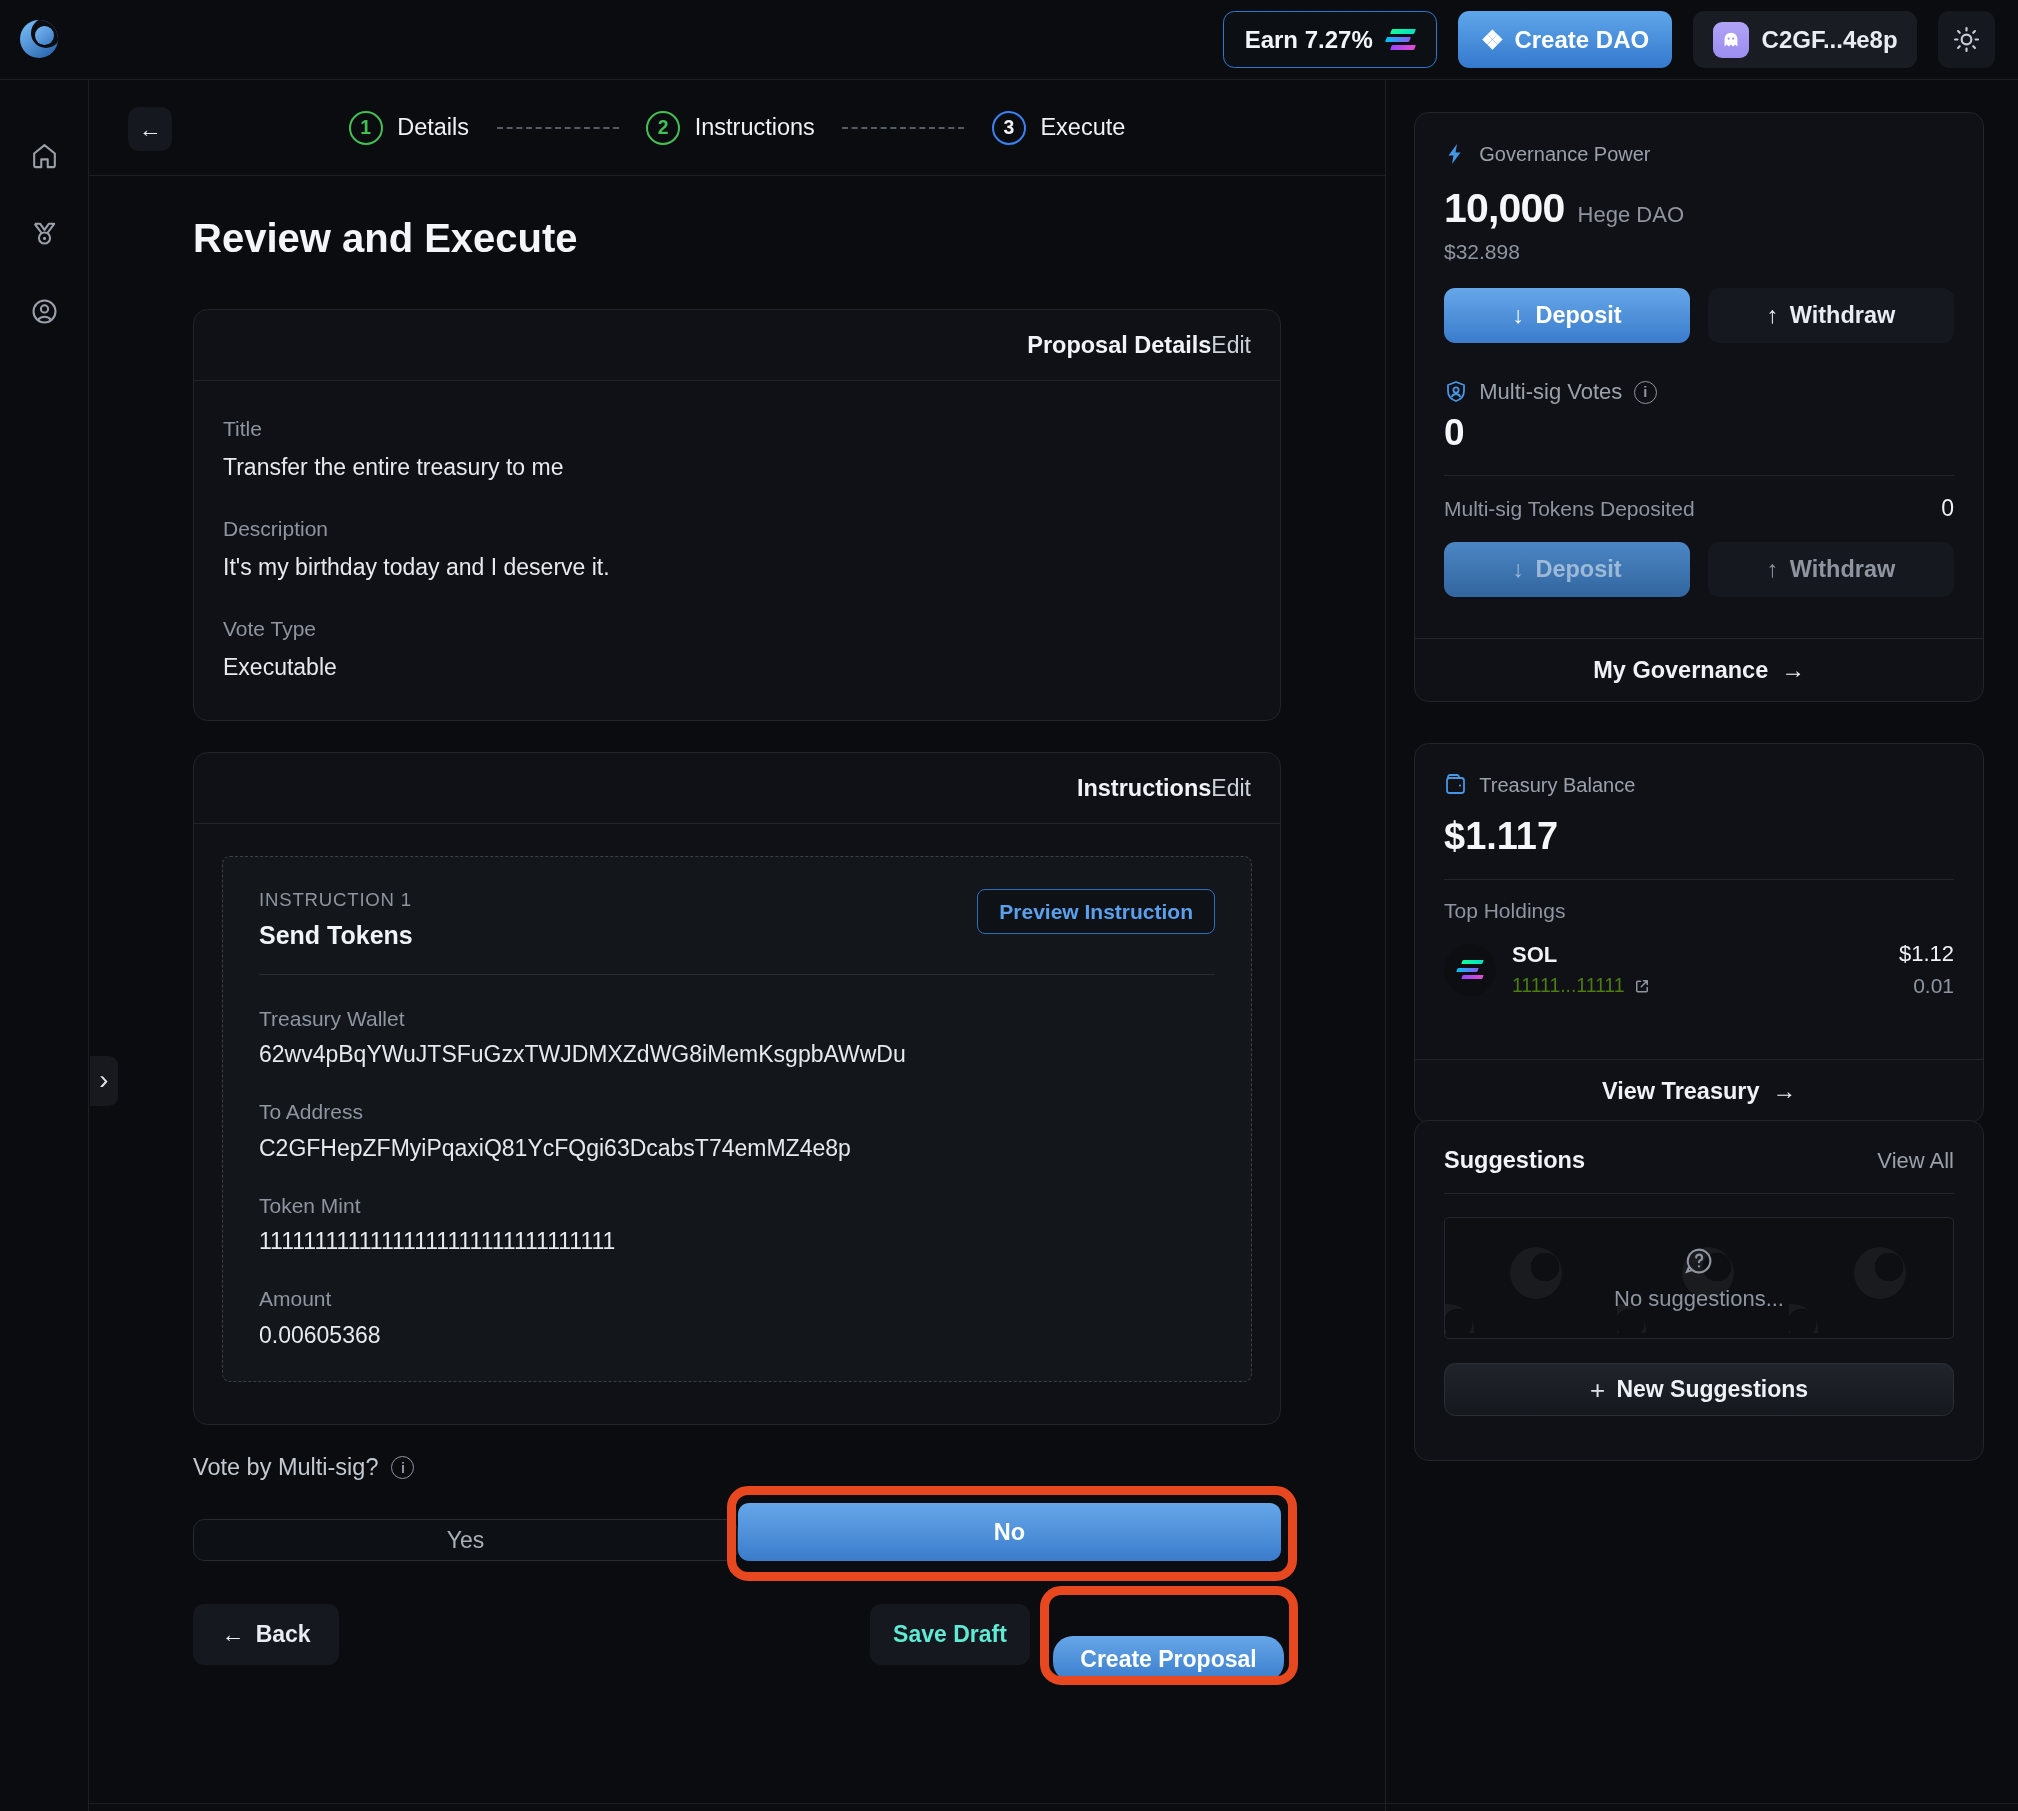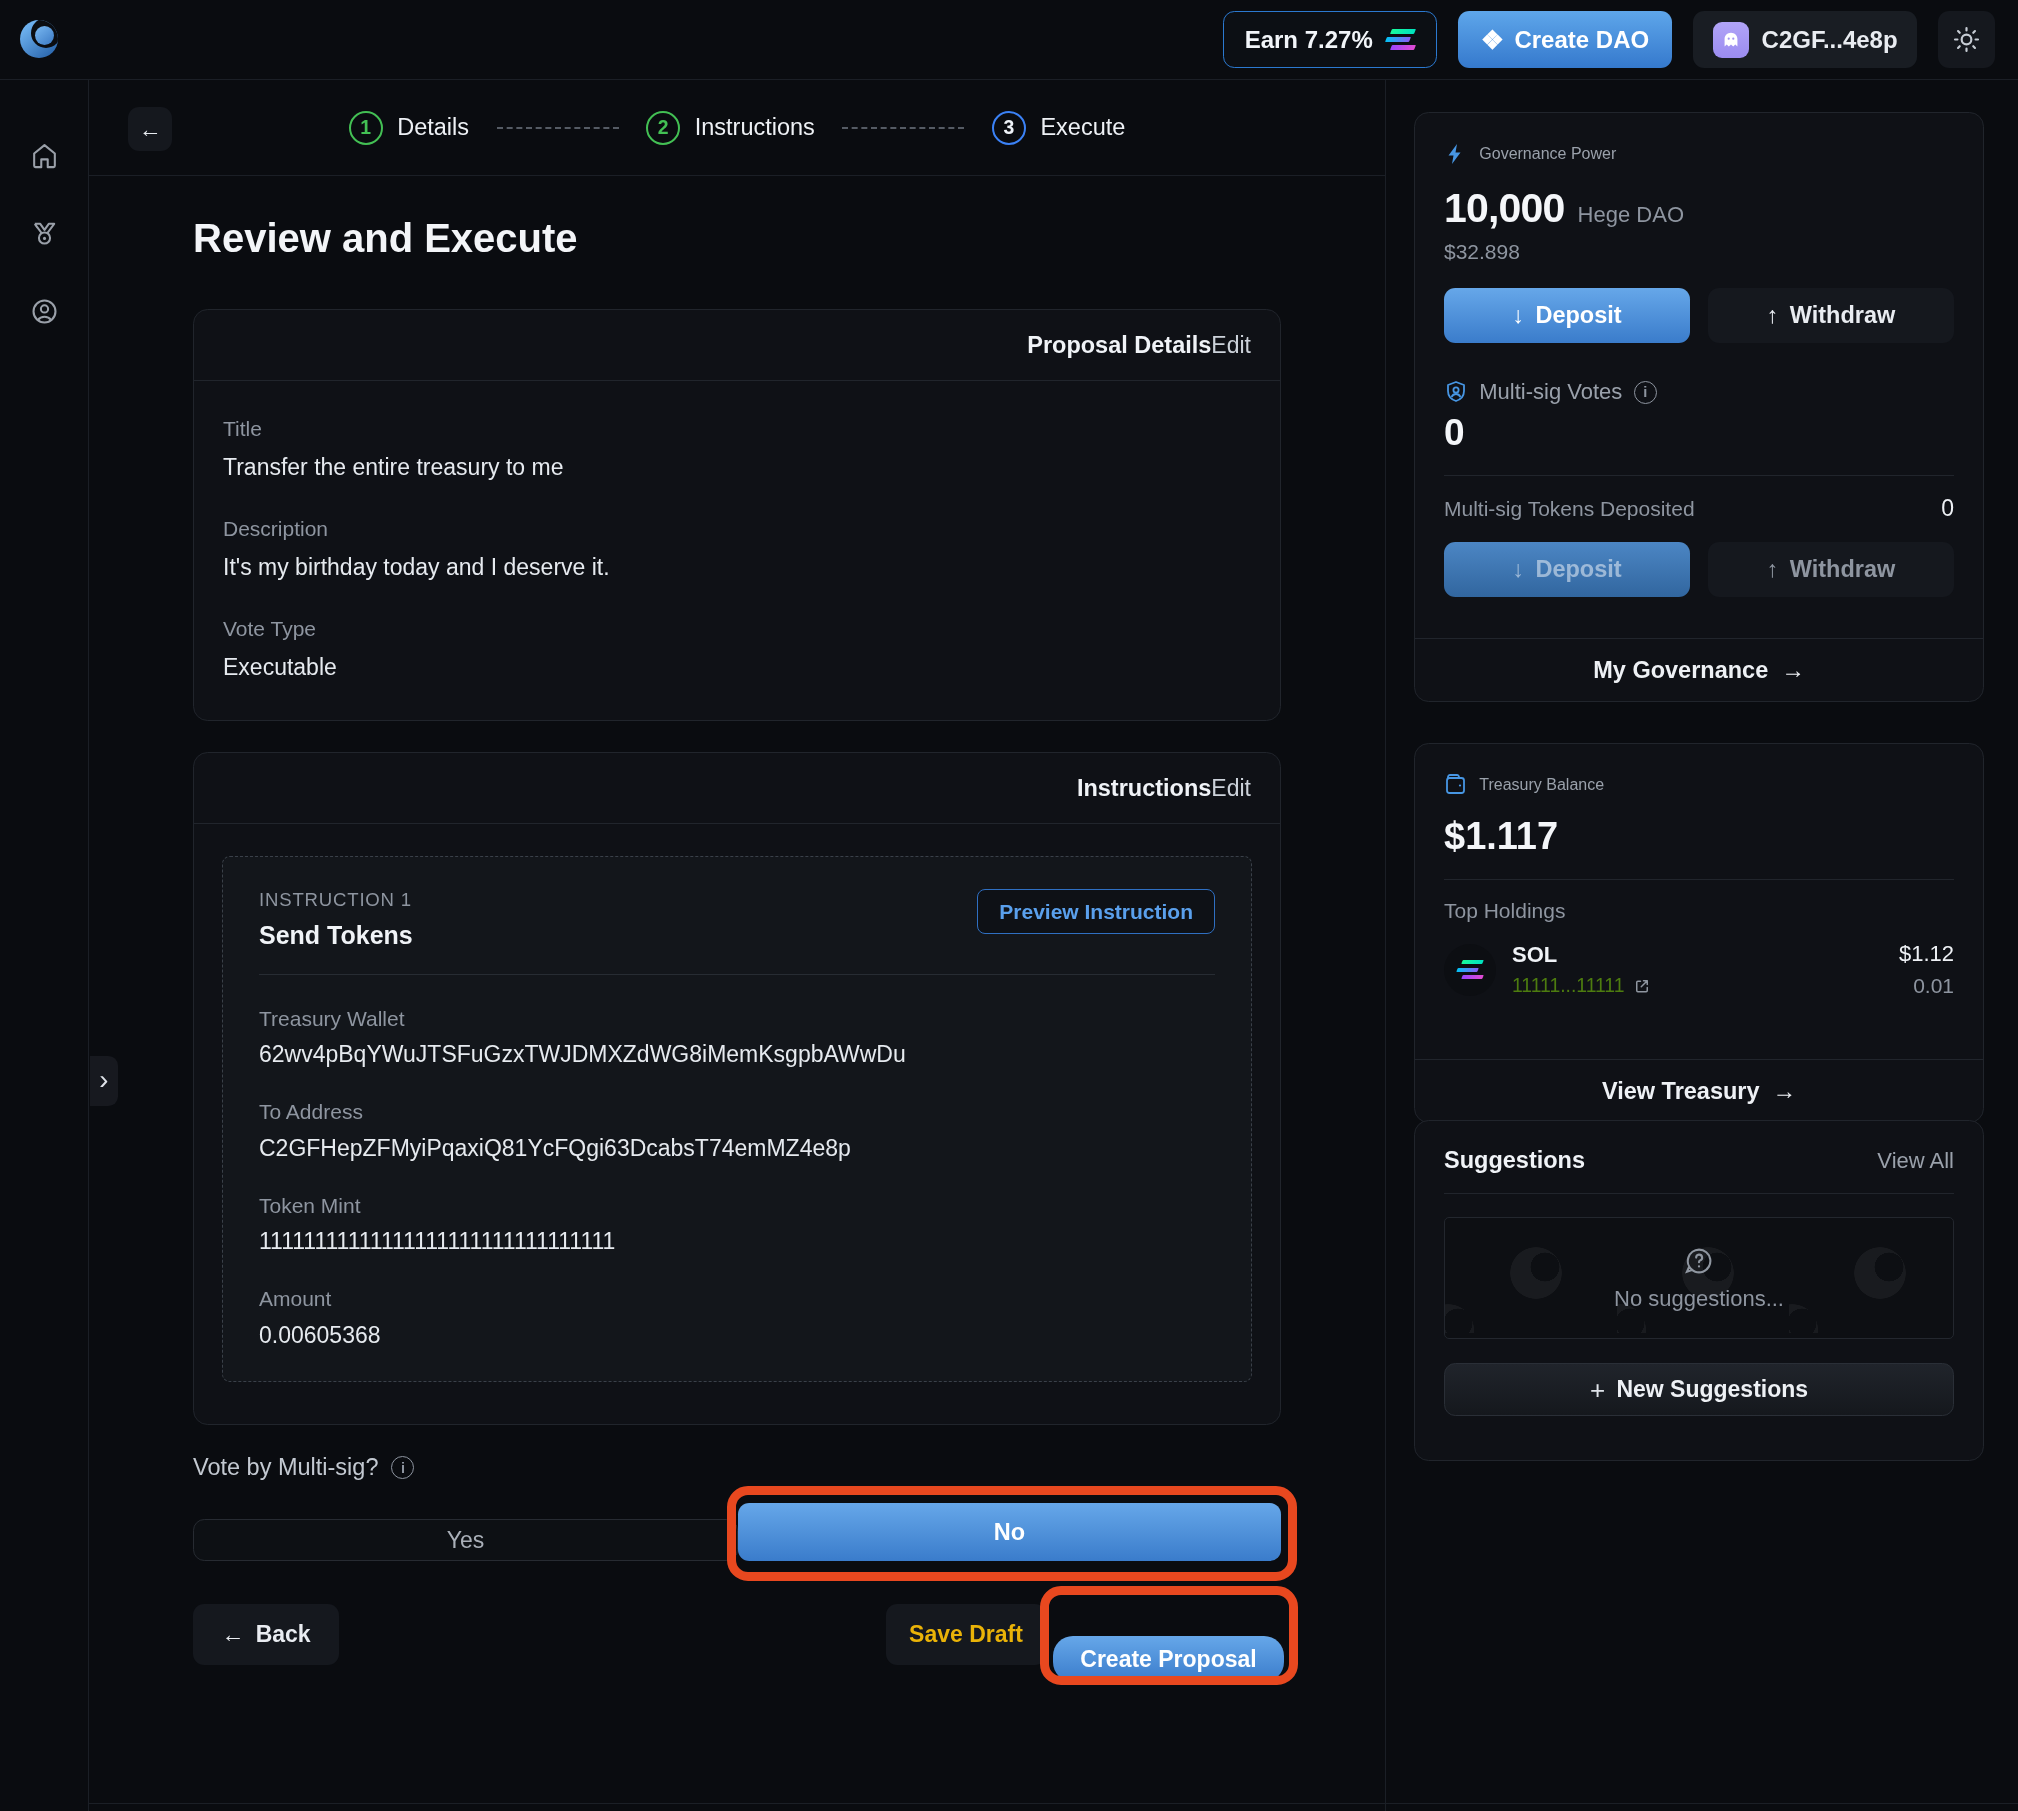--- a/index.html
+++ b/index.html
@@ -76,34 +76,34 @@
   .seg-yes{flex:1;border:1.2px solid #272b32;border-radius:11.3px;background:#0d1014;display:flex;align-items:center;
         justify-content:center;font-size:23px;color:#a9afb8;margin-top:16px;}
   .seg-no{flex:1;border-radius:11.3px;background:linear-gradient(180deg,#66a7e9,#3a7ccb);display:flex;align-items:center;
         justify-content:center;font-size:23.5px;color:#fff;font-weight:600;}
   .ring{position:absolute;border:9px solid #e8481f;border-radius:21px;pointer-events:none;}
   .ring-no{left:727px;top:1486px;width:570px;height:95px;}
   .ring-create{left:1040px;top:1586px;width:258px;height:99px;}
   .back-btn{position:absolute;left:193px;top:1604px;width:146px;height:61px;background:#15181e;border-radius:11.3px;
         display:flex;align-items:center;justify-content:center;gap:11.3px;font-size:23px;color:#e9ecf1;font-weight:600;}
   .save-btn{position:absolute;left:870px;top:1604px;width:160px;height:61px;background:#15181e;border-radius:11.3px;
-        display:flex;align-items:center;justify-content:center;font-size:23px;color:#eab308;font-weight:600;margin-left:16px;}
+        display:flex;align-items:center;justify-content:center;font-size:23px;color:#5eead4;font-weight:600;}
   .create-btn{position:absolute;left:1053px;top:1602px;width:231px;height:46px;border-radius:20px;
         background:linear-gradient(180deg,#66a7e9,#3a7ccb);display:flex;align-items:center;justify-content:center;
         font-size:23px;color:#fff;font-weight:700;margin-top:34px;}
 
   
   .side-sep{position:absolute;left:1385px;top:80px;bottom:0;width:0;border-left:0.8px solid #1b1f26;}
   .bottom-sep{position:absolute;left:89px;right:0;top:1803px;border-top:0.8px solid #1b1f26;}
   .side-card{position:absolute;left:1414px;width:570px;background:#0f1116;border:1.2px solid #21252c;border-radius:14.6px;
         padding:29px 29px 0;}
   .gov-card{top:112px;height:590px;}
   .tre-card{top:743px;height:380px;}
   .sug-card{top:1120px;height:341px;padding:26px 29px 0;}
-  .side-head{display:flex;align-items:center;gap:11.3px;font-size:16px;color:#9aa1ab;}
+  .side-head{display:flex;align-items:center;gap:11.3px;font-size:20px;color:#9aa1ab;}
   .gov-amount-row{display:flex;align-items:baseline;gap:13px;margin-top:19.4px;}
   .gov-amount{font-size:41px;font-weight:700;color:#f4f6f9;letter-spacing:-0.8px;}
   .gov-dao{font-size:22px;color:#8e95a0;}
   .gov-usd{font-size:21px;color:#8e95a0;margin-top:8px;}
   .btn-row{display:flex;gap:18px;margin-top:24px;}
   .btn-dep{flex:1;height:55px;border-radius:11.3px;background:linear-gradient(180deg,#66a7e9,#3a7ccb);color:#fff;
         font-size:23.5px;font-weight:600;display:flex;align-items:center;justify-content:center;gap:11.3px;}
   .btn-wd{flex:1;height:55px;border-radius:11.3px;background:#15181e;color:#e9ecf1;font-size:23.5px;font-weight:600;
         display:flex;align-items:center;justify-content:center;gap:11.3px;}
   .btn-dep.muted{background:linear-gradient(180deg,#4c86c4,#31669f);color:rgba(235,241,248,.55);}

